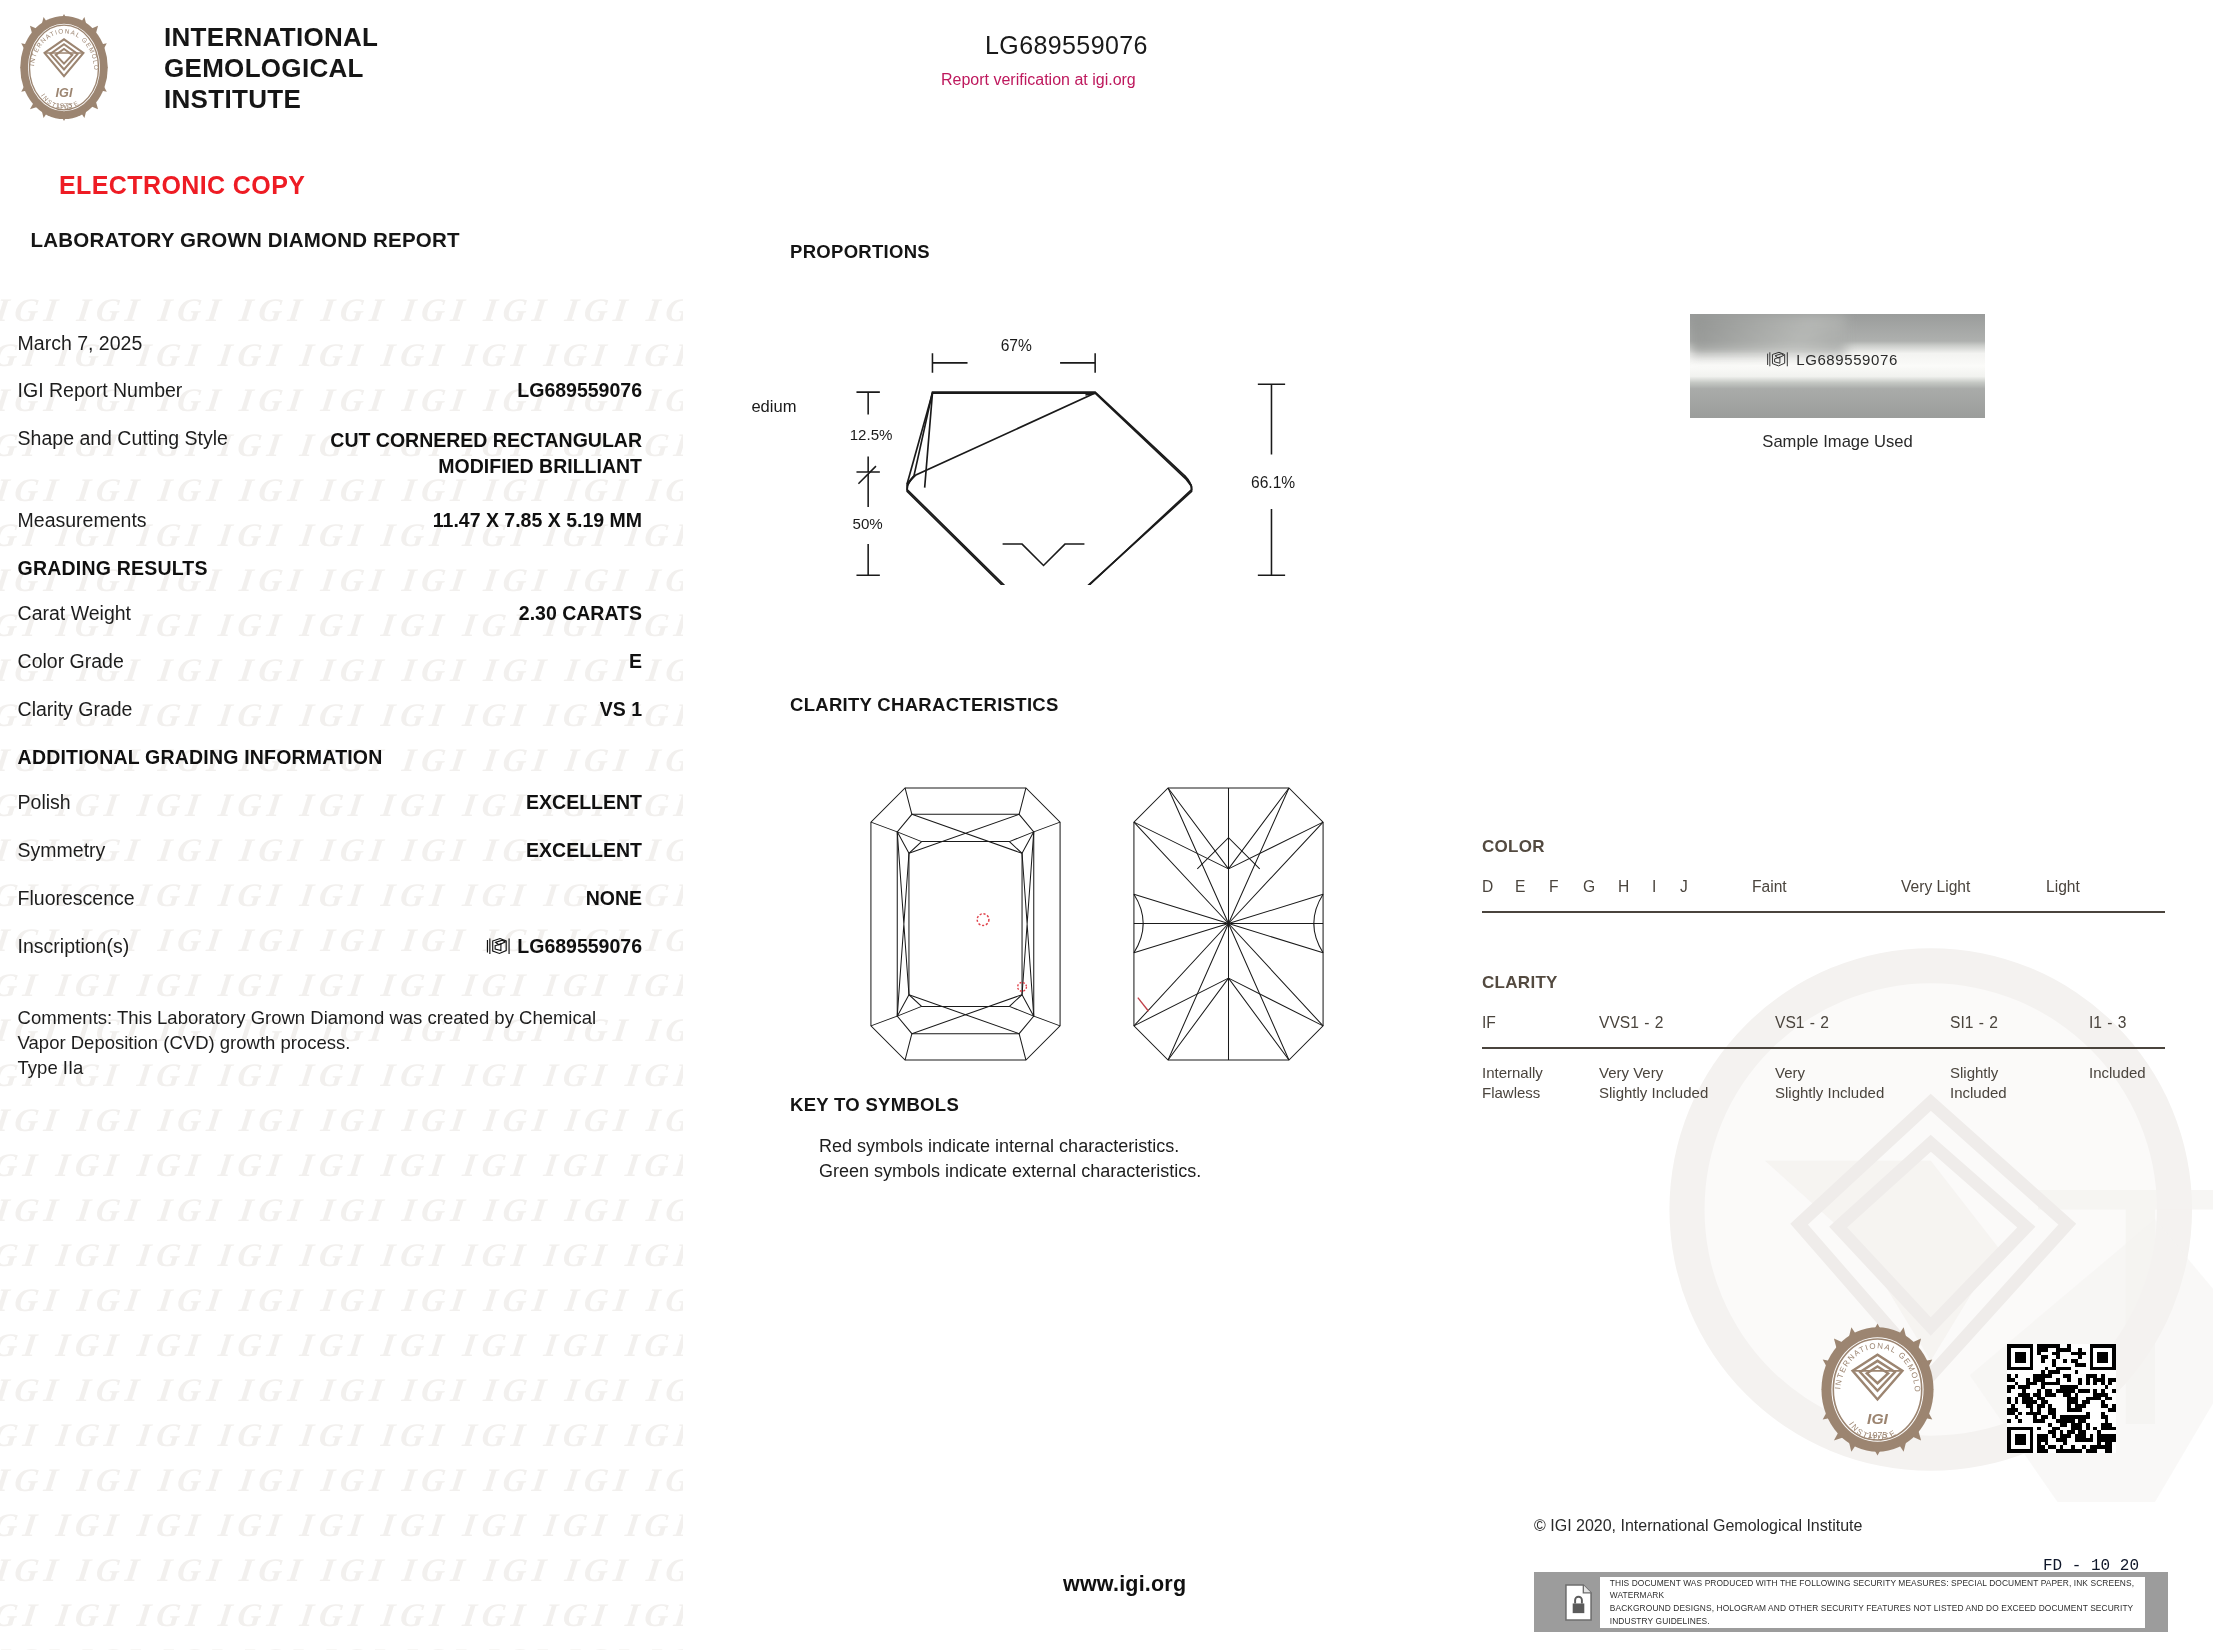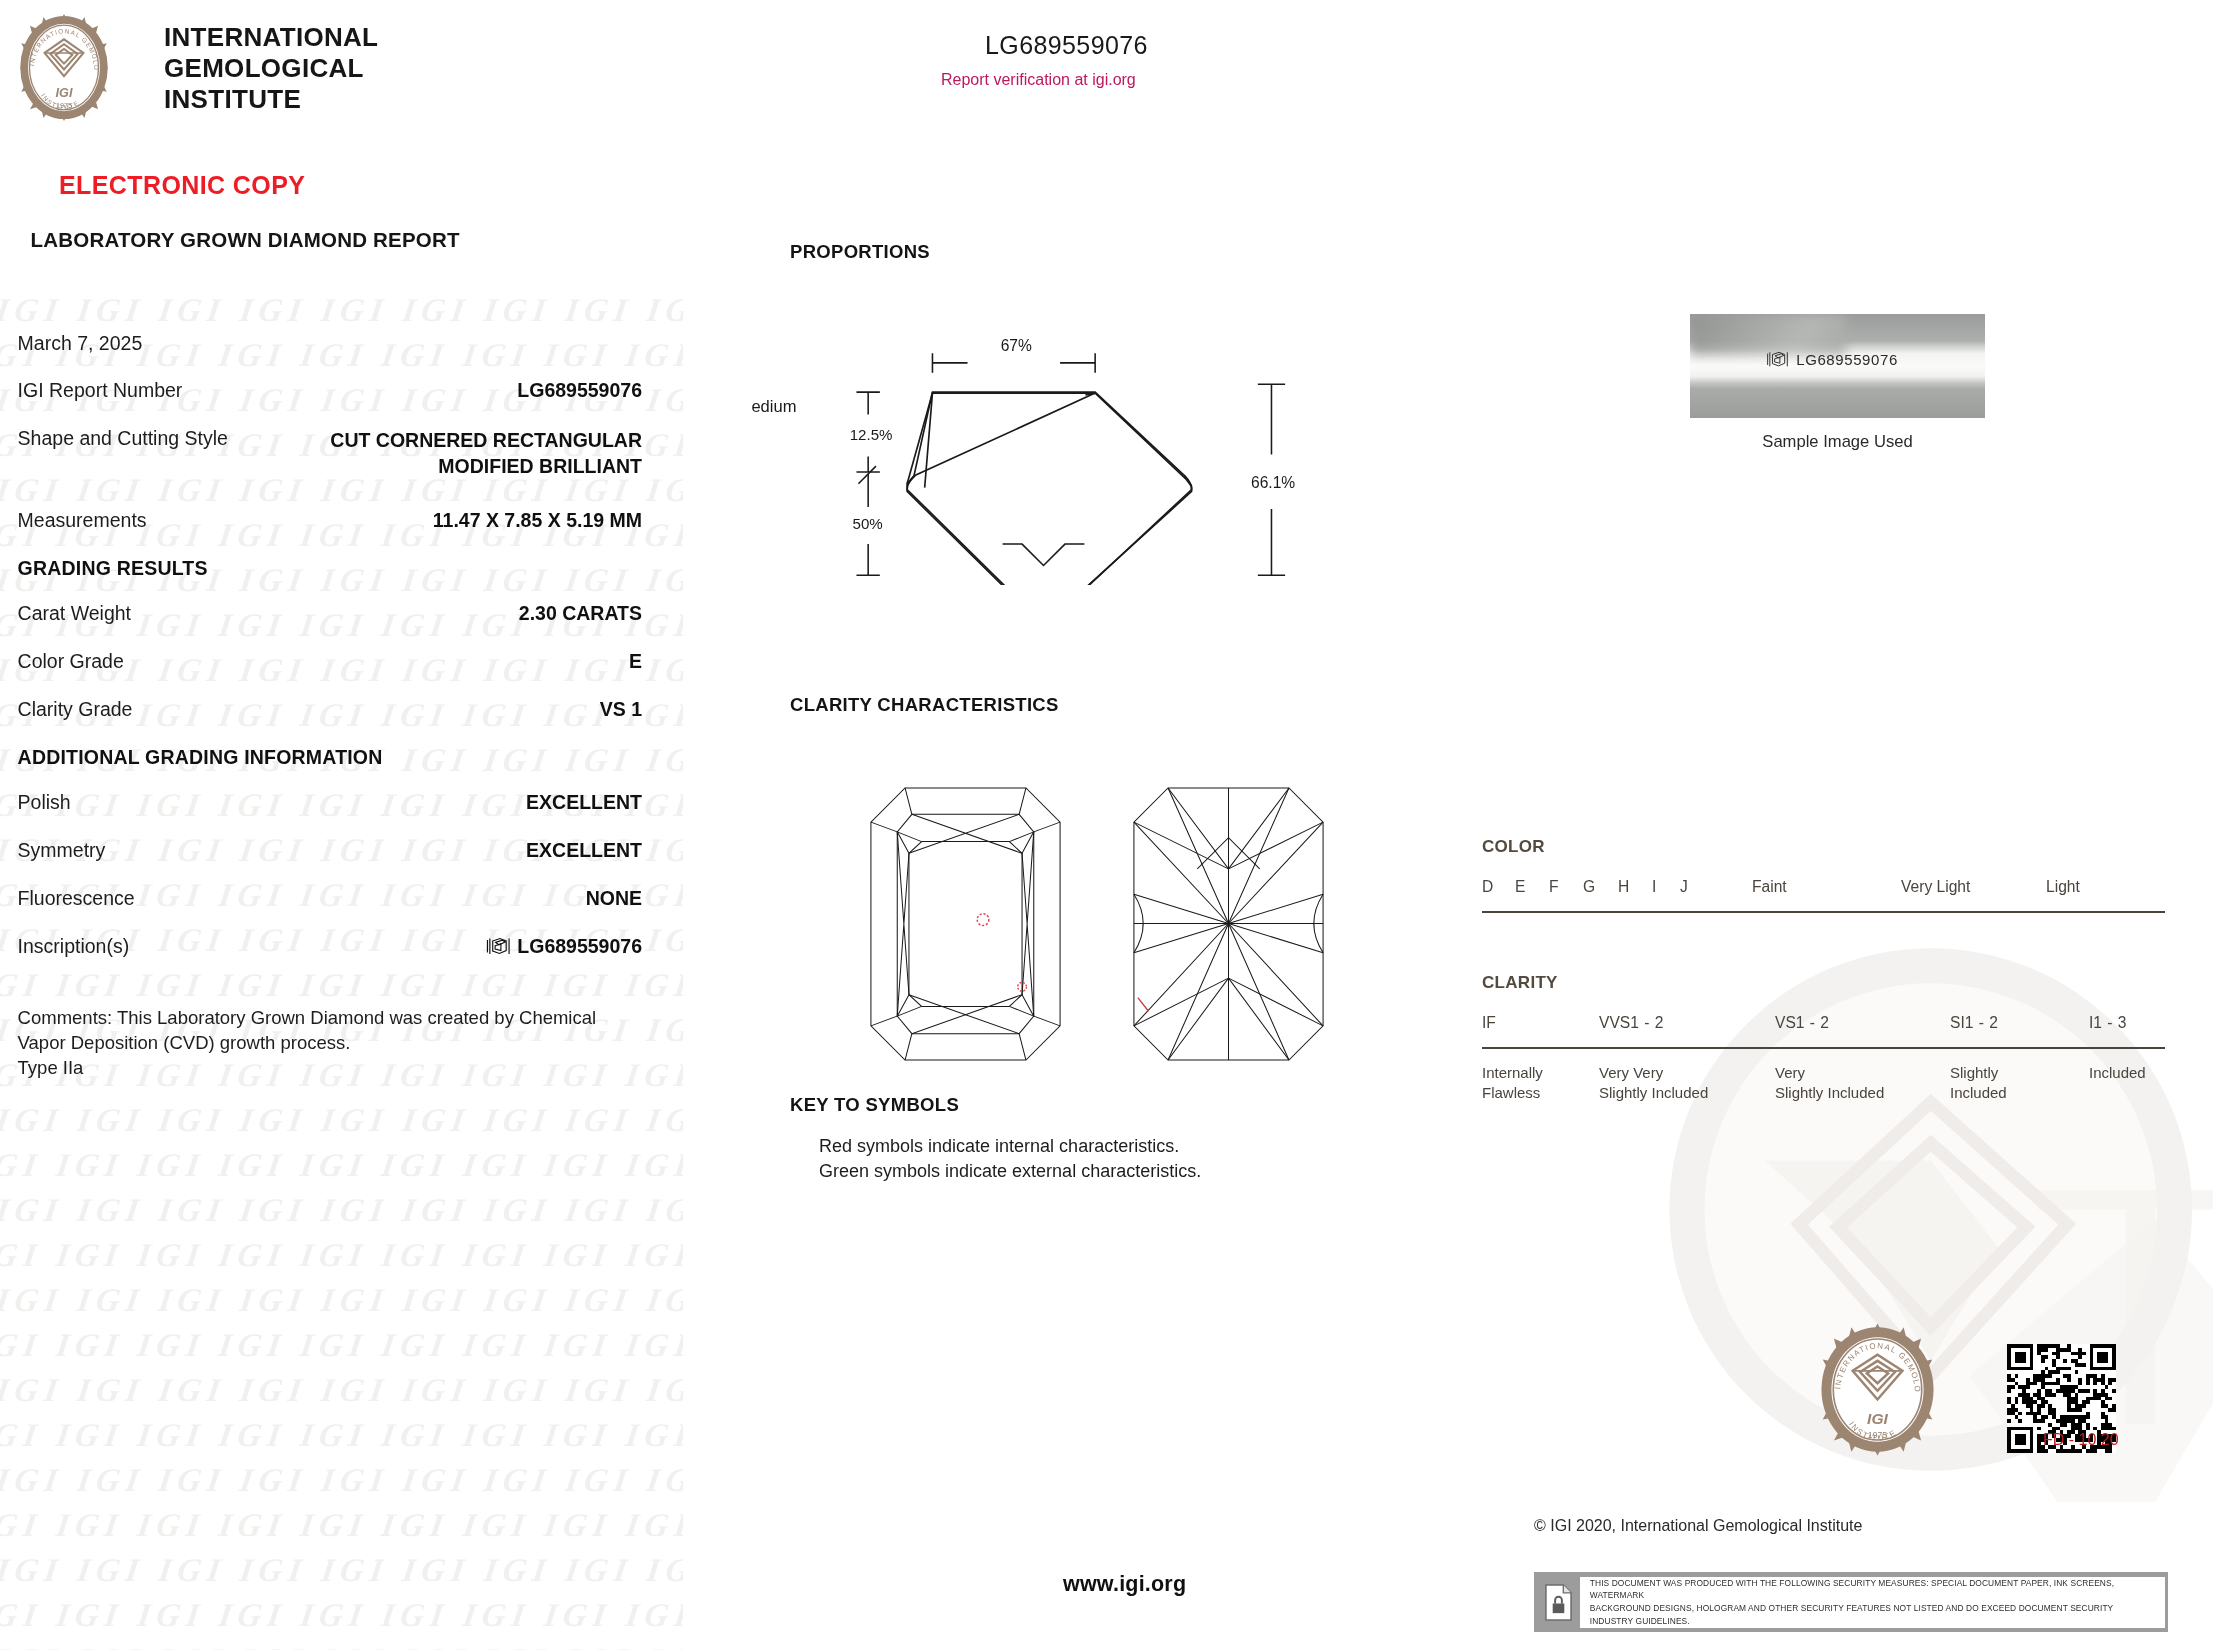--- a/index.html
+++ b/index.html
@@ -109,24 +109,24 @@
   .scale-row span{position:absolute;top:0;font-size:15.6px;color:#4a443d;white-space:nowrap;}
   .scale-rule{height:1.6px;background:#4a443d;margin-top:8.8px;}
   .scale-sub{position:relative;height:43px;margin-top:13.7px;}
   .scale-sub span{position:absolute;top:0;font-size:15px;line-height:20.5px;color:#4a443d;white-space:pre-line;}
   .sup{font-size:10.2px;vertical-align:super;letter-spacing:0.5px;}
 
   
   .seal-bottom{position:absolute;left:1809px;top:1321px;width:137px;height:137px;z-index:3;}
   .qr{position:absolute;left:2007px;top:1344px;width:109px;height:109px;z-index:3;background:#fff;}
   .copyright{position:absolute;left:1534px;top:1517px;font-size:16px;color:#2a2a2a;z-index:3;}
-  .fd{position:absolute;left:2043px;top:1431px;font-size:16px;color:#b91c1c;z-index:3;}
+  .fd{position:absolute;left:2043px;top:1557px;font-size:16px;color:#0f172a;z-index:3;font-family:Liberation Mono, monospace;}
   .sec-box{
     position:absolute;left:1534px;top:1572px;width:634px;height:60px;
-    background:#9c9c9c;z-index:3;display:flex;align-items:center;padding:3px;box-sizing:border-box;
+    background:#9c9c9c;z-index:3;display:flex;align-items:center;padding:23px;box-sizing:border-box;
   }
   .sec-box .lockwrap{width:43px;height:51px;display:flex;align-items:center;justify-content:center;}
   .sec-box .txt{
     flex:1;height:51px;background:#fff;display:flex;flex-direction:column;justify-content:center;
     padding:0 9.8px;box-sizing:border-box;
     font-size:8.4px;line-height:12.7px;color:#2e2e2e;letter-spacing:0.1px;
   }
   .url{
     position:absolute;left:1063px;top:1572px;font-size:21.5px;font-weight:700;color:#101010;z-index:3;letter-spacing:0.2px;
   }

